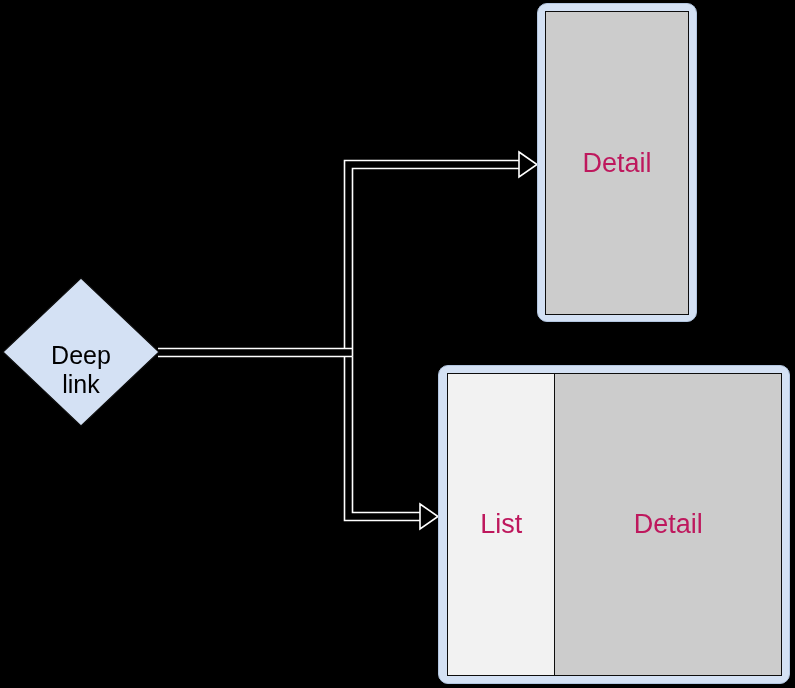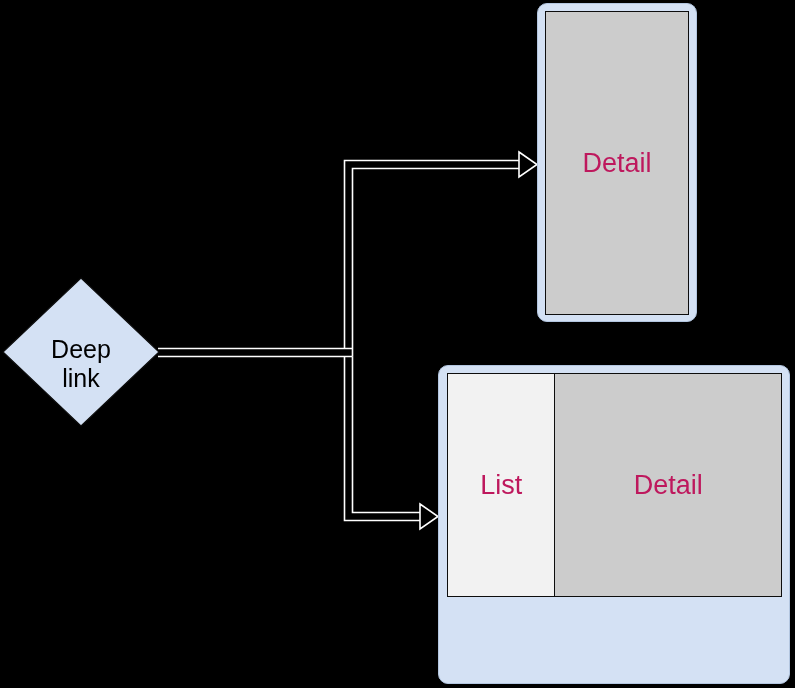--- a/index.html
+++ b/index.html
@@ -37,21 +37,21 @@
   .diamond-shape {
     position: absolute;
     left: 0;
     top: 0;
     width: 100%;
     height: 100%;
   }
   .diamond-label {
     position: absolute;
     left: 0;
-    top: 12px;
+    top: 18px;
     width: 100%;
     height: 100%;
     display: flex;
     flex-direction: column;
     align-items: center;
     justify-content: center;
     color: #000000;
     font-size: 25px;
     line-height: 1.18;
     text-align: center;
@@ -106,21 +106,21 @@
   #pane-listdetail-frame {
     left: 438px;
     top: 365px;
     width: 352px;
     height: 319px;
   }
   #pane-listdetail-inner {
     left: 447px;
     top: 373px;
     width: 335px;
-    height: 224px;
+    height: 303px;
   }
   #pane-listdetail-inner .sec-list   { width: 108px; }
   #pane-listdetail-inner .sec-detail { width: 227px; }
 </style>
 </head>
 <body>
 
 <div id="canvas">
 
   <svg id="connectors" viewBox="0 0 795 688" width="795" height="688" xmlns="http://www.w3.org/2000/svg">

